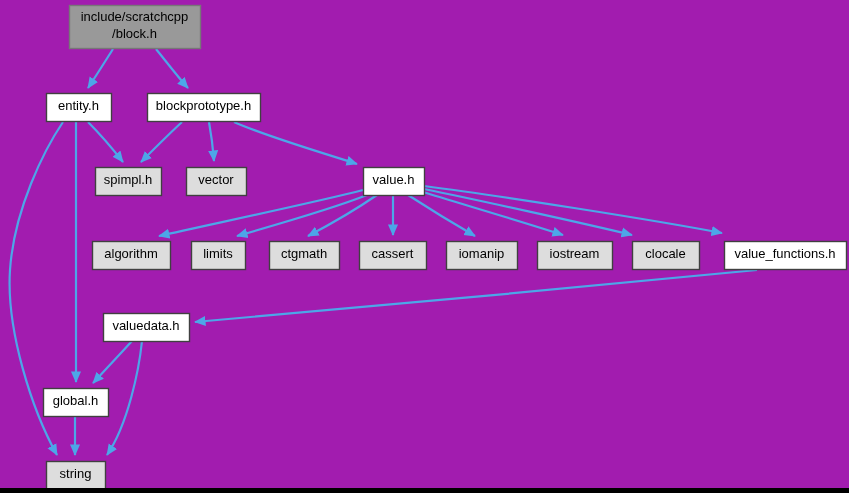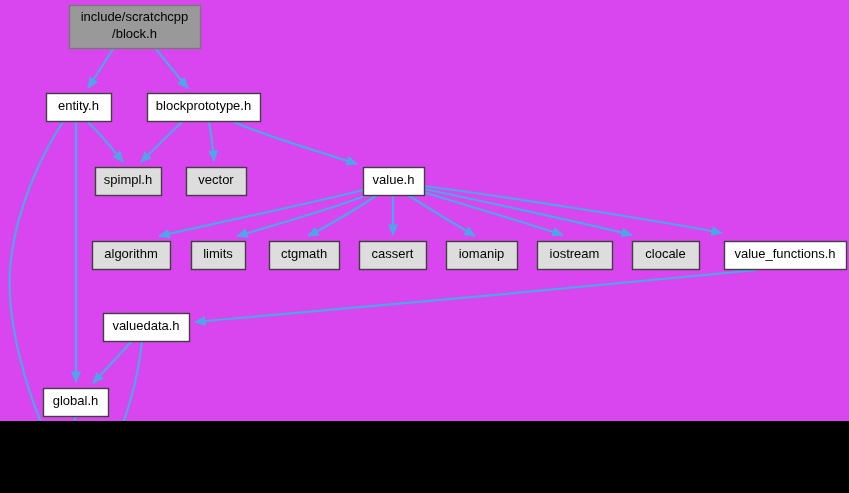--- a/index.html
+++ b/index.html
@@ -36,21 +36,21 @@
     fill: none;
     stroke-width: 2.2;
   }
   .node-box {
     stroke-width: 1.4;
   }
 </style>
 </head>
 <body>
 
-<div id="graph-root" style="width: 849px; height: 421px; background: #d946ef; text-align: right;">
+<div id="graph-root" style="width: 849px; height: 488px; background: #a21caf; text-align: right;">
   <svg id="graph-svg" viewBox="0 0 849 493" xmlns="http://www.w3.org/2000/svg">
     <defs>
       <marker id="arrow" viewBox="0 0 10 10" refX="9.2" refY="5" markerWidth="5.2" markerHeight="5.2" orient="auto-start-reverse">
         <path d="M 0 0.6 L 10 5 L 0 9.4 z" fill="#4da6e8"></path>
       </marker>
     </defs>
     <g id="edges-layer">
         <path d="M 113,49 C 106,60 96,76 88,88" class="edge-path" stroke="#4da6e8" marker-end="url(#arrow)"></path>
         <path d="M 156,49 C 165,60 177,76 188,88" class="edge-path" stroke="#4da6e8" marker-end="url(#arrow)"></path>
         <path d="M 88,122 C 99,133 112,148 123,162" class="edge-path" stroke="#4da6e8" marker-end="url(#arrow)"></path>

